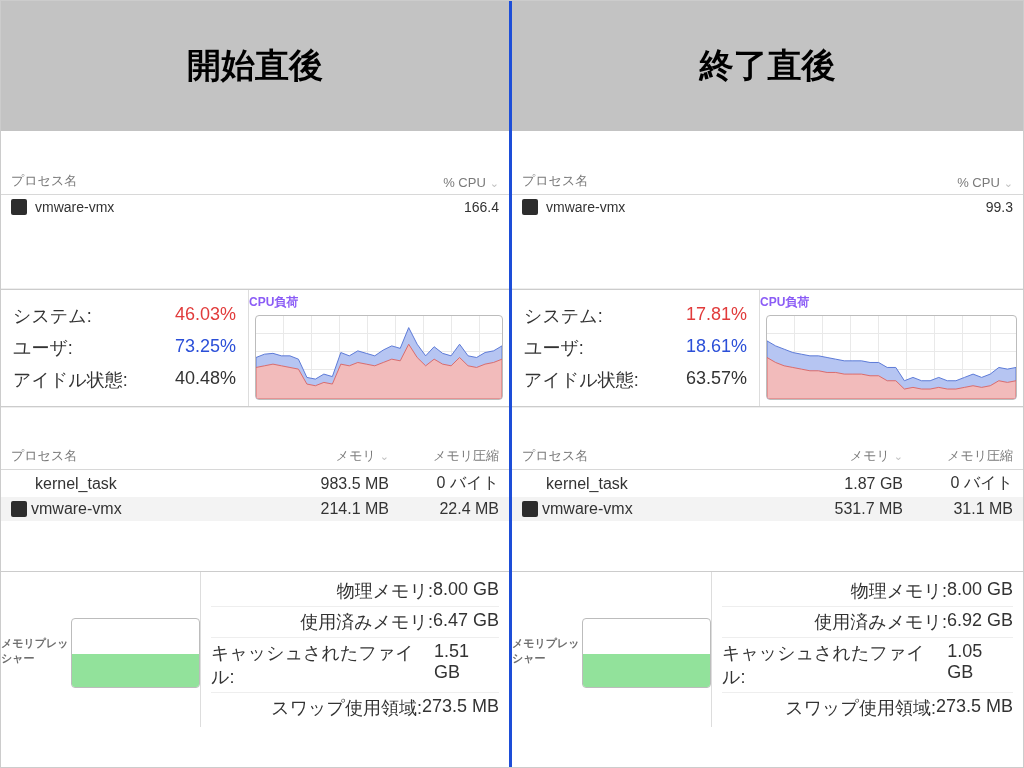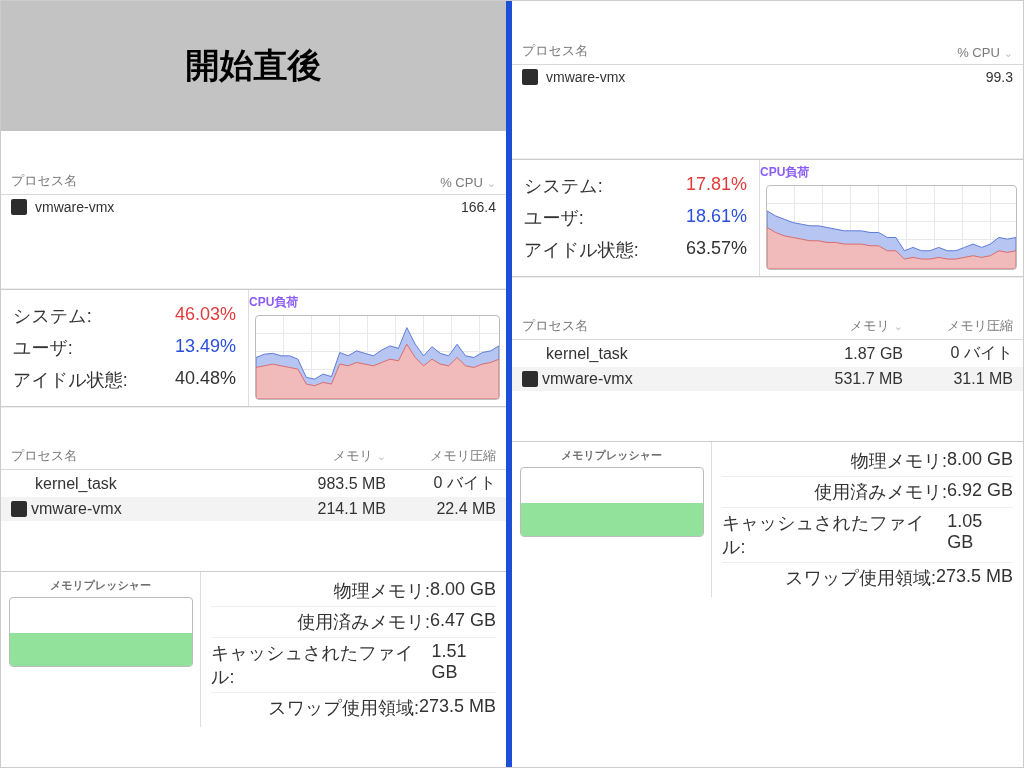--- a/index.html
+++ b/index.html
@@ -15,21 +15,21 @@
   .container {
     display: flex;
     width: 1024px;
     height: 768px;
     border: 1px solid #ccc;
   }
   .pane {
     width: 512px;
     display: flex;
     flex-direction: column;
-    border-right: 6px solid #1d4ed8;
+    border-right: 3px solid #1d4ed8;
   }
   .pane:last-child { border-right: none; }
   .title {
     background: #c3c3c3;
     height: 130px;
     display: flex;
     align-items: center;
     justify-content: center;
     font-size: 34px;
     font-weight: 700;
@@ -141,21 +141,21 @@
 
   
   .memp-section {
     margin-top: 50px;
     display: flex;
     border-top: 1px solid #ccc;
   }
   .memp-left {
     width: 200px;
     display: flex;
-    flex-direction: column;
+    flex-direction: row;
     align-items: center;
     border-right: 1px solid #ddd;
     padding-top: 6px;
   }
   .memp-title {
     font-size: 11px;
     font-weight: 600;
     color: #6e6e6e;
     margin-bottom: 4px;
   }
@@ -209,21 +209,21 @@
     </div>
 
     <div class="cpu-section">
       <div class="cpu-left">
         <div class="row">
             <span>システム:</span>
             <span class="val-red">46.03%</span>
           </div>
         <div class="row">
             <span>ユーザ:</span>
-            <span class="val-blue">13.49%</span>
+            <span class="val-blue">73.25%</span>
           </div>
         <div class="row">
             <span>アイドル状態:</span>
             <span>40.48%</span>
           </div>
       </div>
       <div class="cpu-right">
         <div class="cpu-title">CPU負荷</div>
         <div class="cpu-chart">
             <svg viewBox="0 0 250 86" preserveAspectRatio="none">
@@ -278,20 +278,21 @@
           </div>
         <div class="row">
             <span>スワップ使用領域:</span>
             <span>273.5 MB</span>
           </div>
       </div>
     </div>
   </div>
 
   <div class="pane">
+    <div class="title">終了直後</div>
     <div class="section-spacer"></div>
 
     <div class="proc-header">
       <div class="col-name"><span>プロセス名</span></div>
       <div class="col-val"><span>% CPU</span><span class="chev">⌄</span></div>
     </div>
     <div class="proc-row">
       <div class="col-name">
           <span class="proc-icon"></span>
           <span>vmware-vmx</span>

